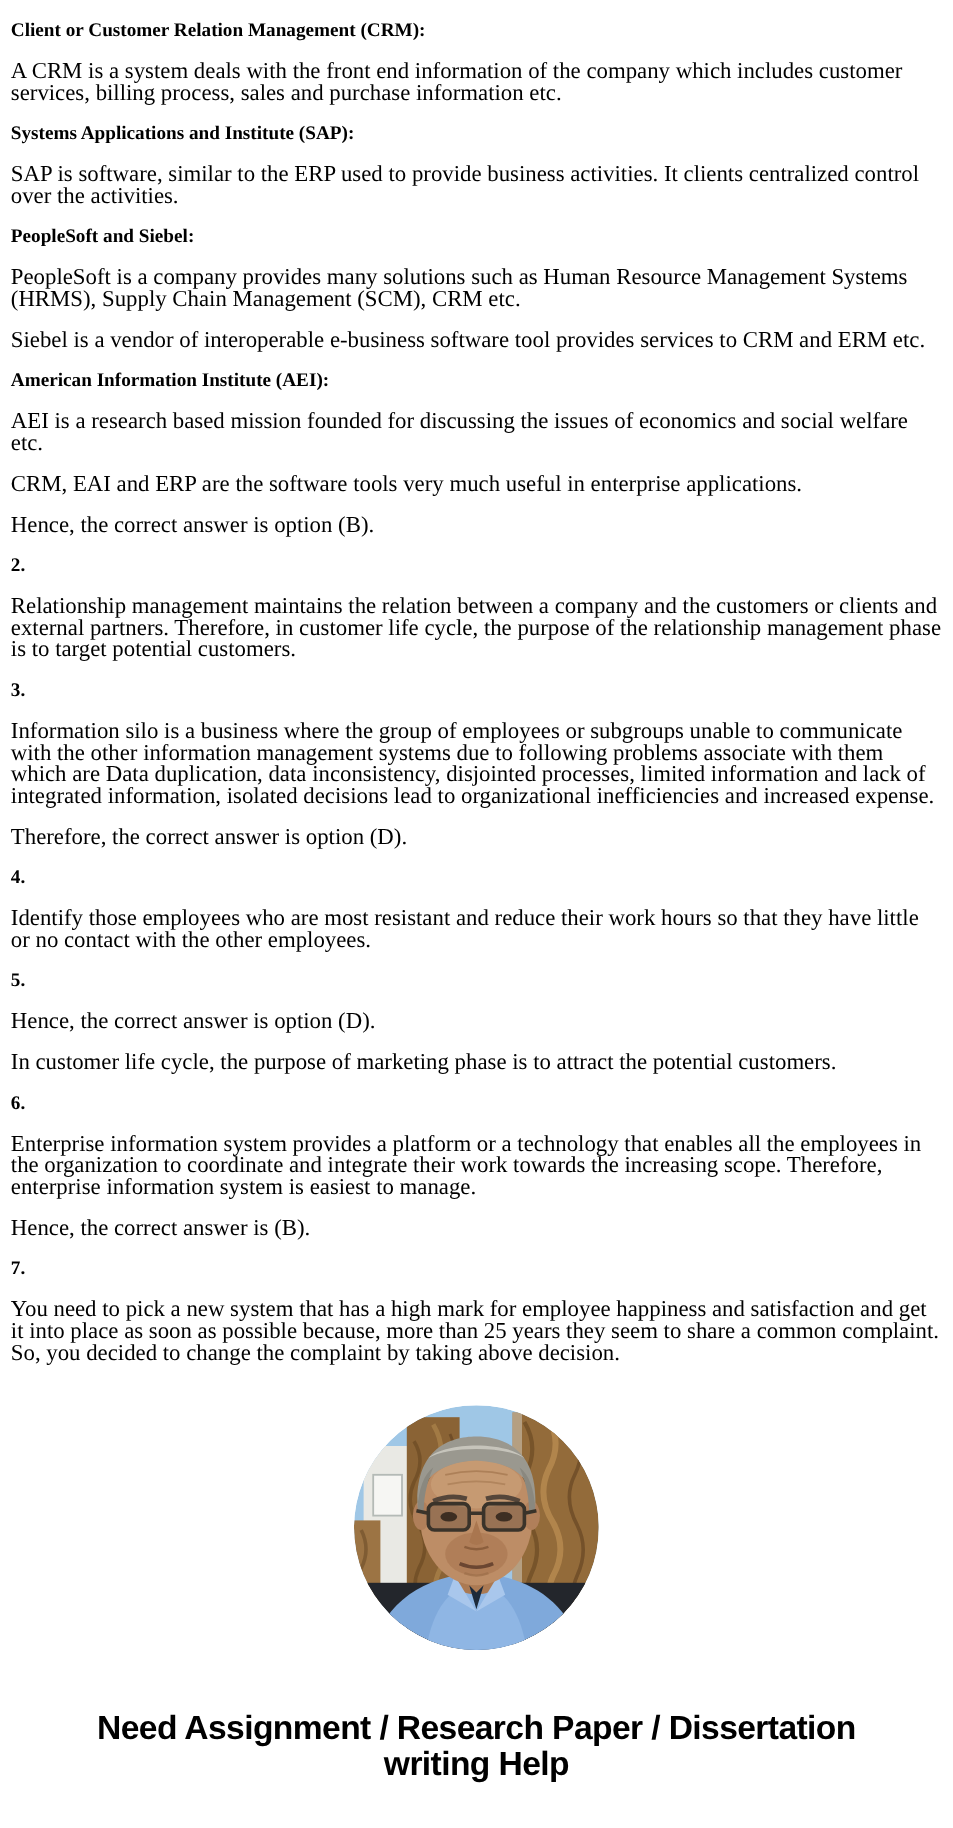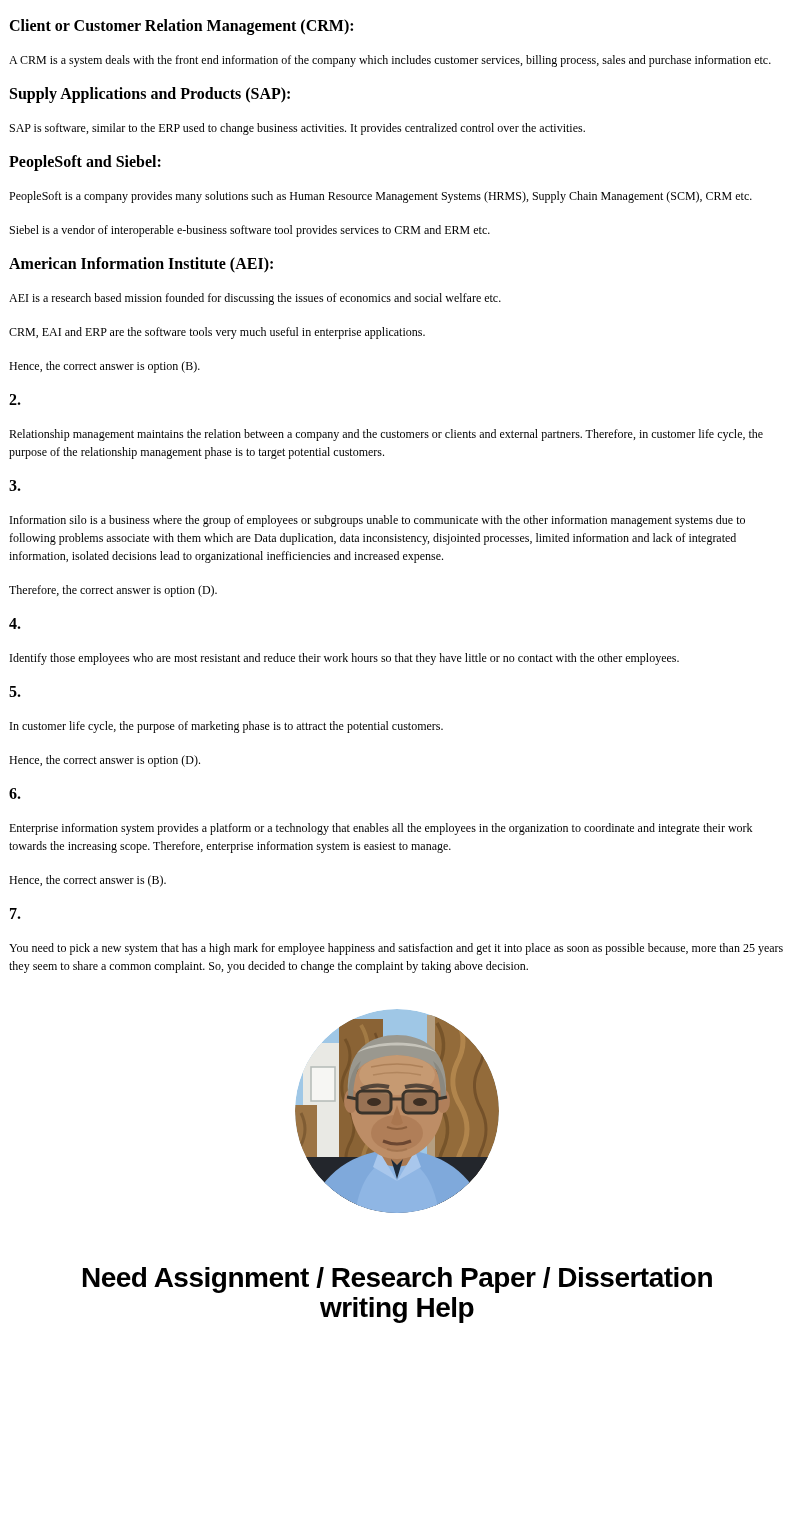--- a/index.html
+++ b/index.html
@@ -15,21 +15,21 @@
     padding: 1px 22px 0 9px;
     width: 776px;
   }
   .doc h2 {
     font-size: 16px;
     line-height: 18px;
     font-weight: bold;
     margin: 16px 0;
   }
   .doc p {
-    font-size: 12px;
+    font-size: 19px;
     line-height: 18px;
     font-weight: normal;
     margin: 16px 0;
   }
   .photo-wrap {
     width: 204px;
     height: 204px;
     margin: 34px auto 0 auto;
     border-radius: 50%;
     overflow: hidden;
@@ -45,39 +45,39 @@
     letter-spacing: -0.5px;
     color: #000000;
   }
 </style>
 </head>
 <body>
 
 <div class="doc">
   <h2>Client or Customer Relation Management (CRM):</h2>
   <p>A CRM is a system deals with the front end information of the company which includes customer services, billing process, sales and purchase information etc.</p>
-  <h2>Supply Applications and Products (SAP):</h2>
-  <p>SAP is software, similar to the ERP used to change business activities. It provides centralized control over the activities.</p>
+  <h2>Systems Applications and Institute (SAP):</h2>
+  <p>SAP is software, similar to the ERP used to provide business activities. It clients centralized control over the activities.</p>
   <h2>PeopleSoft and Siebel:</h2>
   <p>PeopleSoft is a company provides many solutions such as Human Resource Management Systems (HRMS), Supply Chain Management (SCM), CRM etc.</p>
   <p>Siebel is a vendor of interoperable e-business software tool provides services to CRM and ERM etc.</p>
   <h2>American Information Institute (AEI):</h2>
   <p>AEI is a research based mission founded for discussing the issues of economics and social welfare etc.</p>
   <p>CRM, EAI and ERP are the software tools very much useful in enterprise applications.</p>
   <p>Hence, the correct answer is option (B).</p>
   <h2>2.</h2>
   <p>Relationship management maintains the relation between a company and the customers or clients and external partners. Therefore, in customer life cycle, the purpose of the relationship management phase is to target potential customers.</p>
   <h2>3.</h2>
   <p>Information silo is a business where the group of employees or subgroups unable to communicate with the other information management systems due to following problems associate with them which are Data duplication, data inconsistency, disjointed processes, limited information and lack of integrated information, isolated decisions lead to organizational inefficiencies and increased expense.</p>
   <p>Therefore, the correct answer is option (D).</p>
   <h2>4.</h2>
   <p>Identify those employees who are most resistant and reduce their work hours so that they have little or no contact with the other employees.</p>
   <h2>5.</h2>
+  <p>Hence, the correct answer is option (D).</p>
   <p>In customer life cycle, the purpose of marketing phase is to attract the potential customers.</p>
-  <p>Hence, the correct answer is option (D).</p>
   <h2>6.</h2>
   <p>Enterprise information system provides a platform or a technology that enables all the employees in the organization to coordinate and integrate their work towards the increasing scope. Therefore, enterprise information system is easiest to manage.</p>
   <p>Hence, the correct answer is (B).</p>
   <h2>7.</h2>
   <p>You need to pick a new system that has a high mark for employee happiness and satisfaction and get it into place as soon as possible because, more than 25 years they seem to share a common complaint. So, you decided to change the complaint by taking above decision.</p>
 </div>
 
 <div class="photo-wrap">
   <svg viewBox="0 0 204 204" xmlns="http://www.w3.org/2000/svg">
     <defs>

